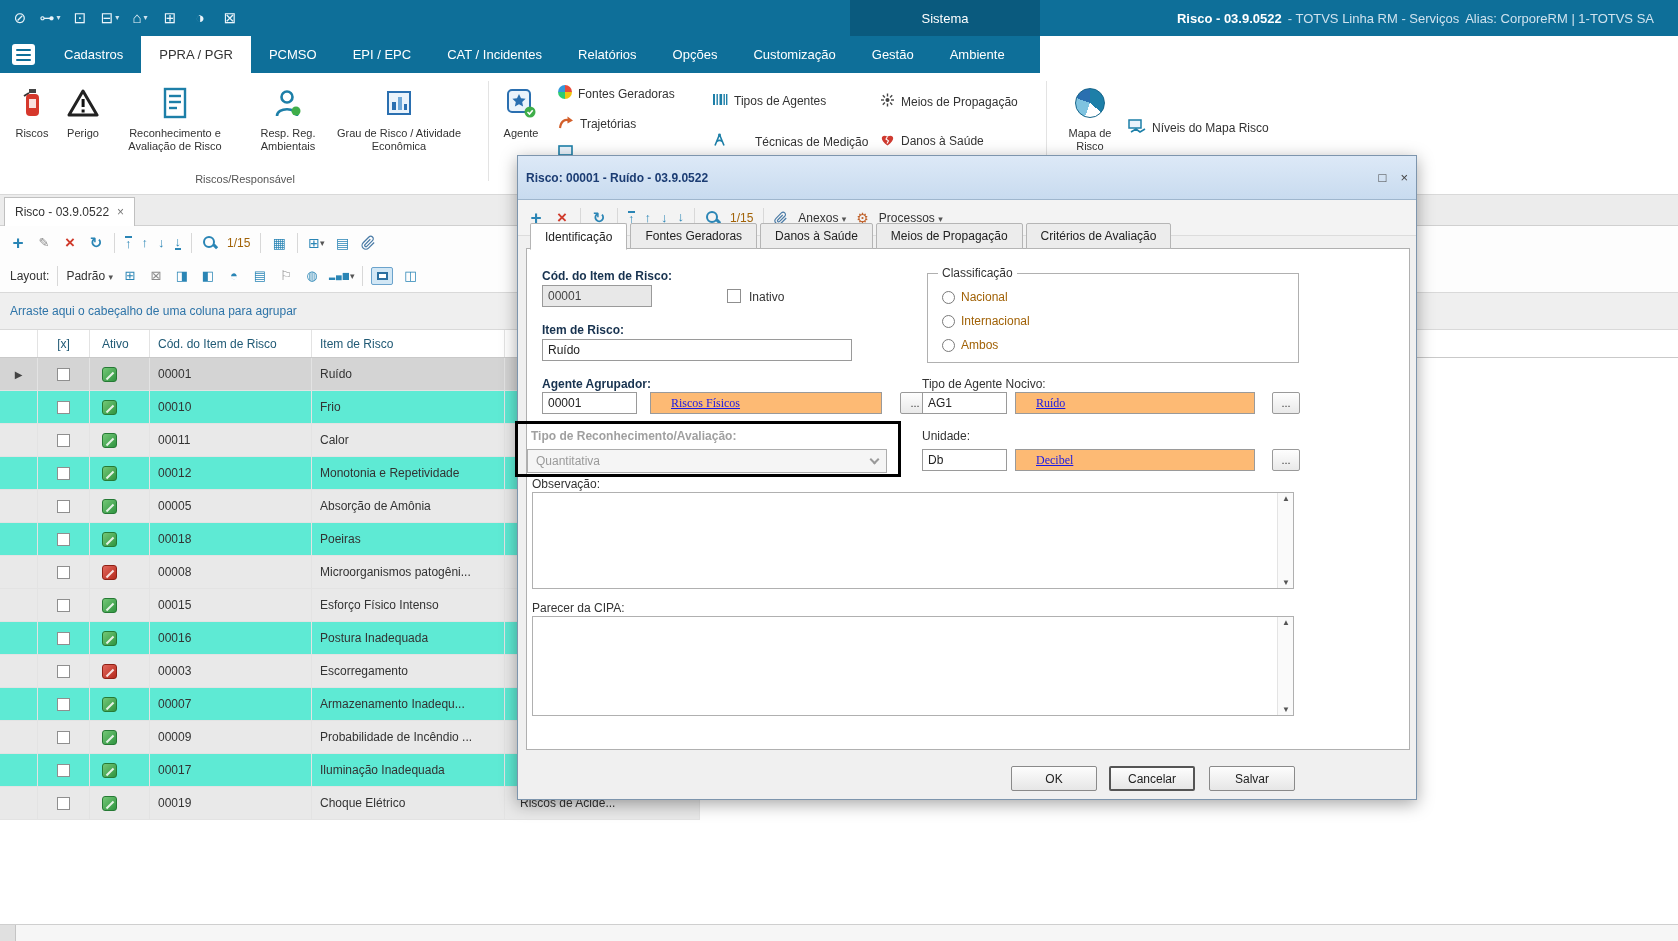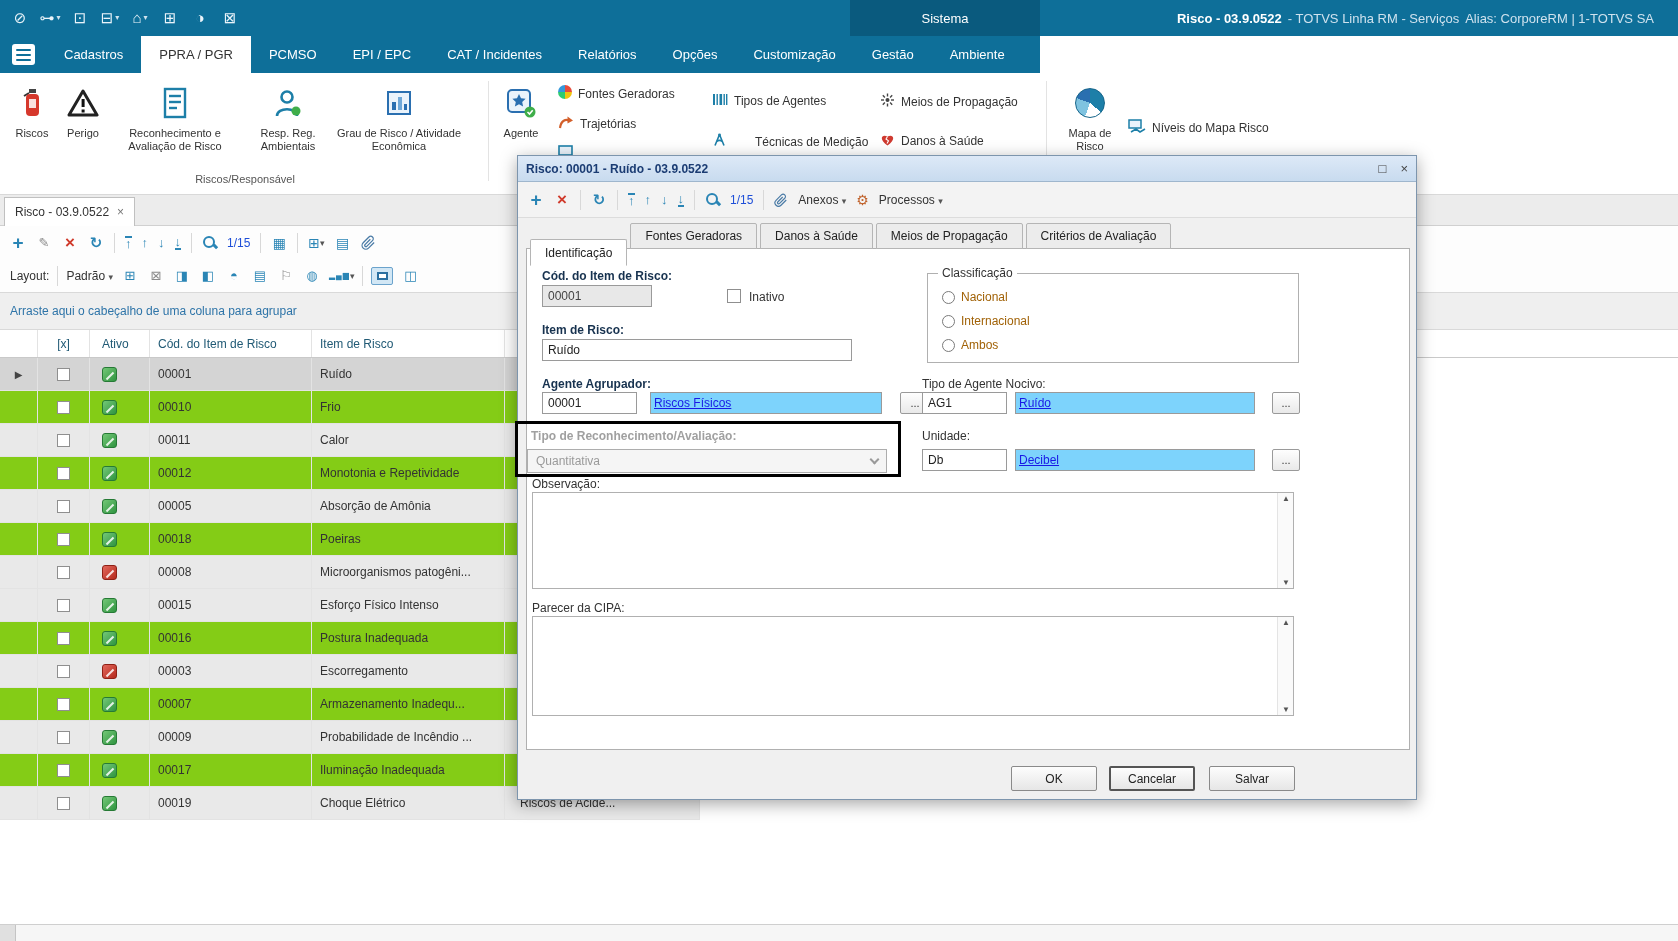--- a/index.html
+++ b/index.html
@@ -57,21 +57,21 @@
   .tico{display:inline-flex;align-items:center;justify-content:center;min-width:16px;height:20px;
     font-size:14px;color:#2a85b5;cursor:default;}
   .tico.plus{font-size:19px;font-weight:bold;}
   .tico.pencil{color:#8a8a8a;font-size:13px;}
   .tico.del{color:#d03a2b;font-size:17px;font-weight:bold;}
   .tico.refresh{font-size:15px;font-weight:bold;}
   .arr{color:#2a85b5;font-size:13px;font-weight:bold;line-height:12px;display:inline-block;}
   .abar-t{border-top:2px solid #2a85b5;}
   .abar-b{border-bottom:2px solid #2a85b5;}
   .tsep{width:1px;height:20px;background:#d8d8d8;}
-  .pager{font-size:12px;color:#1d4ed8;}
+  .pager{font-size:12px;color:#a16207;}
   .mag{position:relative;width:15px;height:15px;display:inline-block;}
   .mag::before{content:"";position:absolute;left:1px;top:1px;width:8px;height:8px;border:2px solid #2a85b5;border-radius:50%;}
   .mag::after{content:"";position:absolute;left:11px;top:10px;width:5px;height:2.5px;background:#2a85b5;transform:rotate(45deg);}
   .clip-svg{display:inline-flex;align-items:center;}
   .caret{font-size:9px;color:#555;}
   .lay-ico{display:inline-flex;align-items:center;justify-content:center;min-width:18px;height:20px;
     font-size:13px;color:#2a85b5;cursor:default;}
   .lay-ico.gray{color:#8a8a8a;}
   .minibars{font-size:8px;color:#2a85b5;letter-spacing:1px;}
   .monitor{width:22px;height:18px;border:1px solid #6ba3cc;background:#d2e7f5;display:inline-flex;
@@ -81,21 +81,21 @@
   
   .wgroupby{position:absolute;left:0;top:292px;width:1678px;height:38px;background:#efefef;
     border-top:1px solid #d9d9d9;border-bottom:1px solid #d9d9d9;display:flex;align-items:center;
     padding-left:10px;font-size:12px;color:#2e74a8;}
 
   
   .wgrid{position:absolute;left:0;top:330px;width:1678px;}
   .ghead{position:relative;height:28px;background:#fff;border-bottom:1px solid #c9c9c9;width:1678px;}
   .hc{position:absolute;top:0;height:27px;display:flex;align-items:center;padding-left:8px;
     font-size:12px;color:#215a75;border-right:1px solid #e3e3e3;white-space:nowrap;overflow:hidden;}
-  .grow{position:relative;height:33px;width:700px;background:#84cc16;border-bottom:1px solid #e3e3e3;}
+  .grow{position:relative;height:33px;width:700px;background:#5eead4;border-bottom:1px solid #e3e3e3;}
   .grow.alt{background:#e9e9e9;}
   .grow.sel{background:#d4d4d4;}
   .gc{position:absolute;top:0;height:32px;display:flex;align-items:center;padding-left:8px;
     font-size:12px;color:#333;border-right:1px solid #e3e3e3;white-space:nowrap;overflow:hidden;}
   .c-marker{left:0;width:38px;justify-content:center;padding-left:0;}
   .c-check{left:38px;width:52px;justify-content:center;padding-left:0;}
   .c-ativo{left:90px;width:60px;padding-left:12px;}
   .c-cod{left:150px;width:162px;}
   .c-item{left:312px;width:193px;}
   .c-group{left:505px;width:195px;padding-left:15px;}
@@ -107,37 +107,37 @@
   .st::after{content:"";position:absolute;left:2px;top:7px;width:10px;height:2px;
     background:rgba(255,255,255,.85);transform:rotate(-45deg);}
 
   
   .hscroll{position:absolute;left:0;top:924px;width:1678px;height:17px;background:#f6f6f6;border-top:1px solid #cfcfcf;}
   .hscroll .corner{position:absolute;left:0;top:0;width:16px;height:16px;background:#e0e0e0;border-right:1px solid #c4c4c4;}
 
   
   .modal{position:absolute;left:517px;top:155px;width:900px;height:645px;background:#f0f0f0;
     border:1px solid #7d95ad;box-shadow:0 4px 16px rgba(0,0,0,.35);z-index:50;}
-  .mtitle{height:26px;background:linear-gradient(#dde9f7,#c8dbef);border-bottom:1px solid #9fb6cd;
+  .mtitle{height:44px;background:linear-gradient(#dde9f7,#c8dbef);border-bottom:1px solid #9fb6cd;
     display:flex;align-items:center;padding:0 8px;font-size:12px;font-weight:bold;color:#1b3c73;}
   .mwinbtns{margin-left:auto;display:flex;gap:14px;color:#444;font-size:13px;font-weight:normal;}
   .mtoolbar{height:36px;display:flex;align-items:center;gap:10px;padding:0 10px;background:#f3f3f3;
     border-bottom:1px solid #dcdcdc;font-size:12px;color:#333;}
   .mtabs{position:absolute;left:12px;top:67px;display:flex;z-index:3;}
   .mtab2{height:26px;padding:0 14px;display:flex;align-items:center;font-size:12px;color:#222;
     background:#ececec;border:1px solid #b5b5b5;margin-right:3px;border-radius:2px 2px 0 0;cursor:default;}
-  .mtab2.active{background:#fff;height:27px;border-bottom:1px solid #fff;margin-top:16px;}
+  .mtab2.active{background:#fff;height:27px;border-bottom:1px solid #fff;}
   .mpanel{position:absolute;left:8px;top:92px;width:884px;height:502px;background:#fff;border:1px solid #b0b0b0;}
   .flabel{position:absolute;font-size:12px;color:#17324f;font-weight:bold;white-space:nowrap;}
   .flabel.plain{font-weight:normal;color:#333;}
   .flabel.dis{color:#a0a0a0;}
   .inp{position:absolute;border:1px solid #9a9a9a;background:#fff;font-size:12px;display:flex;
     align-items:center;padding:0 5px;color:#222;}
   .inp.dis{background:#e8e8e8;color:#444;}
-  .linkbox{position:absolute;border:1px solid #9a9a9a;background:#7dd3fc;display:flex;align-items:center;padding:0 3px;}
+  .linkbox{position:absolute;border:1px solid #9a9a9a;background:#fdba74;display:flex;align-items:center;padding:0 20px;font-family:Liberation Serif, serif;}
   .linkbox span{color:#1919e6;text-decoration:underline;font-size:12px;white-space:nowrap;}
   .browse{position:absolute;border:1px solid #9a9a9a;background:linear-gradient(#fefefe,#e9e9e9);
     display:flex;align-items:center;justify-content:center;font-size:11px;color:#333;border-radius:2px;}
   .fs{position:absolute;border:1px solid #b0b0b0;}
   .fs .legend{position:absolute;top:-8px;left:10px;background:#fff;padding:0 4px;font-size:12px;color:#333;}
   .radio-row{position:absolute;left:14px;display:flex;gap:6px;align-items:center;font-size:12px;color:#a16207;}
   .radio{width:13px;height:13px;border:1px solid #7a7a7a;border-radius:50%;background:#fff;display:inline-block;}
   .cbx{position:absolute;width:14px;height:14px;border:1px solid #8f8f8f;background:#fff;}
   .blackbox{position:absolute;border:3px solid #000;background:transparent;z-index:6;}
   .ddl{position:absolute;border:1px solid #adadad;background:#f5f5f5;color:#9a9a9a;font-size:12px;

